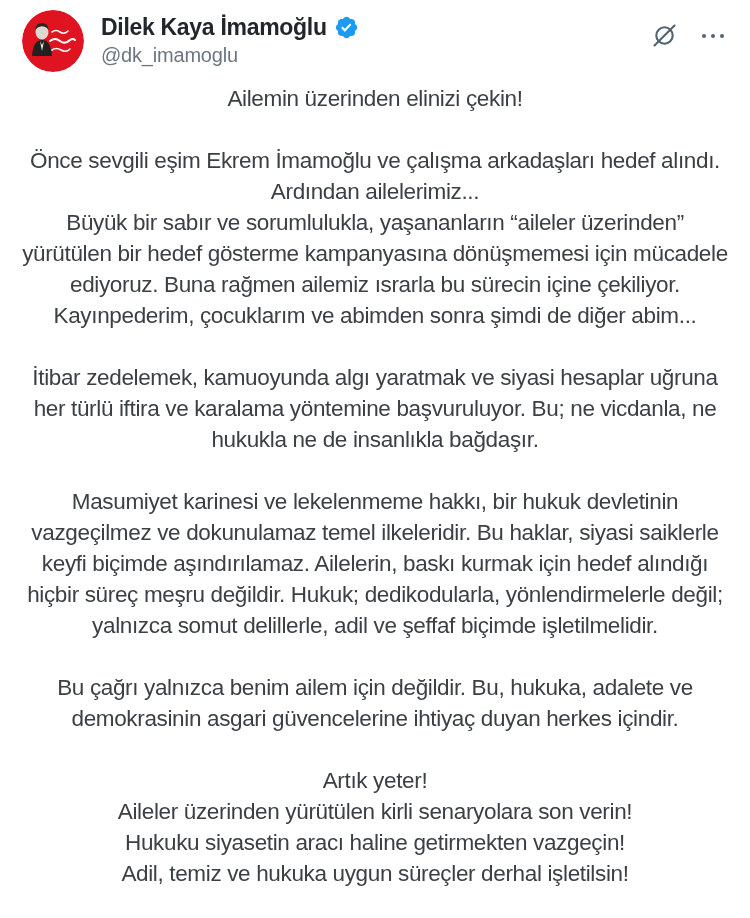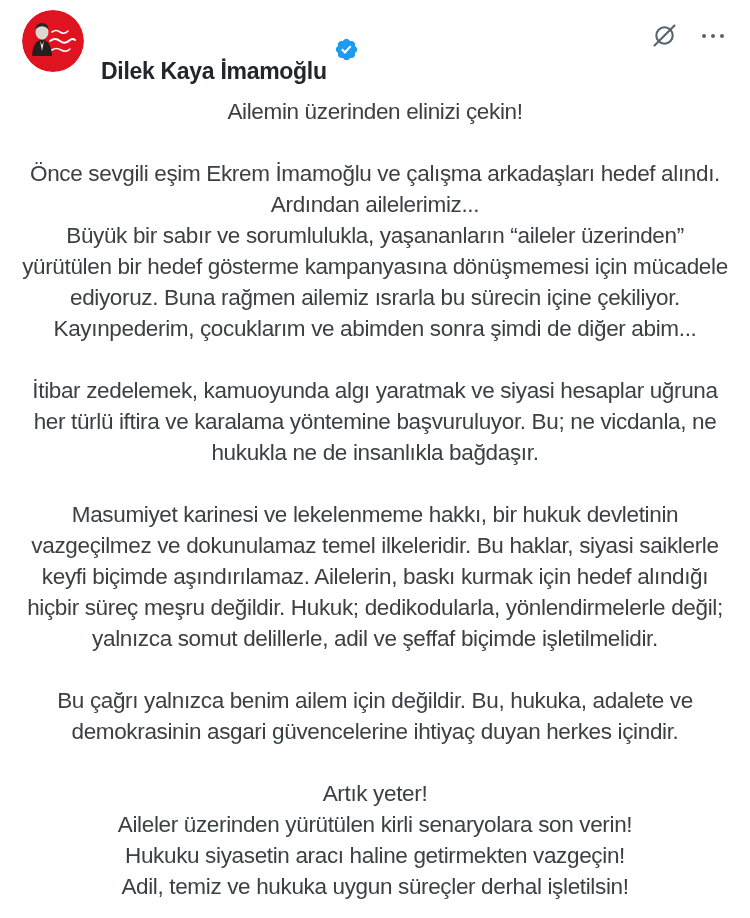--- a/index.html
+++ b/index.html
@@ -41,21 +41,20 @@
     display: flex;
     align-items: center;
     gap: 7px;
   }
   .author-name {
     font-size: 23px;
     font-weight: 700;
     color: #21262b;
     letter-spacing: -0.3px;
     cursor: pointer;
-    margin-top: 44px;
   }
   .verified {
     display: inline-flex;
     width: 25px;
     height: 25px;
   }
   .author-handle {
     margin-top: 3px;
     font-size: 20px;
     color: #6a7artifact; 
@@ -115,20 +114,21 @@
 
       <div class="id-block">
         <div class="name-row">
           <span class="author-name">Dilek Kaya İmamoğlu</span>
           <span class="verified">
             <svg viewBox="0 0 24 24" width="25" height="25" aria-hidden="true">
               <path fill="#1d9bf0" d="M22.25 12c0-1.43-.88-2.67-2.19-3.34.46-1.39.2-2.9-.81-3.91s-2.52-1.27-3.91-.81c-.66-1.31-1.91-2.19-3.34-2.19s-2.67.88-3.33 2.19c-1.4-.46-2.91-.2-3.92.81s-1.26 2.52-.8 3.91c-1.31.67-2.2 1.91-2.2 3.34s.89 2.67 2.2 3.34c-.46 1.39-.21 2.9.8 3.91s2.52 1.26 3.91.81c.67 1.31 1.91 2.19 3.34 2.19s2.68-.88 3.34-2.19c1.39.45 2.9.2 3.91-.81s1.27-2.52.81-3.91c1.31-.67 2.19-1.91 2.19-3.34zm-11.71 4.2L6.8 12.46l1.41-1.42 2.26 2.26 4.8-5.23 1.47 1.36-6.2 6.77z"></path>
             </svg>
           </span>
         </div>
+        <div class="author-handle">@dk_imamoglu</div>
       </div>
 
       <div class="header-actions">
         <button class="icon-btn">
           <span style="display:inline-flex;">
             <svg width="27" height="27" viewBox="0 0 27 27" aria-hidden="true">
               <circle cx="13.5" cy="13.5" r="8.2" fill="none" stroke="#536471" stroke-width="2.1"></circle>
               <line x1="3.5" y1="23.5" x2="23.5" y2="3.5" stroke="#536471" stroke-width="2.1" stroke-linecap="round"></line>
             </svg>
           </span>

